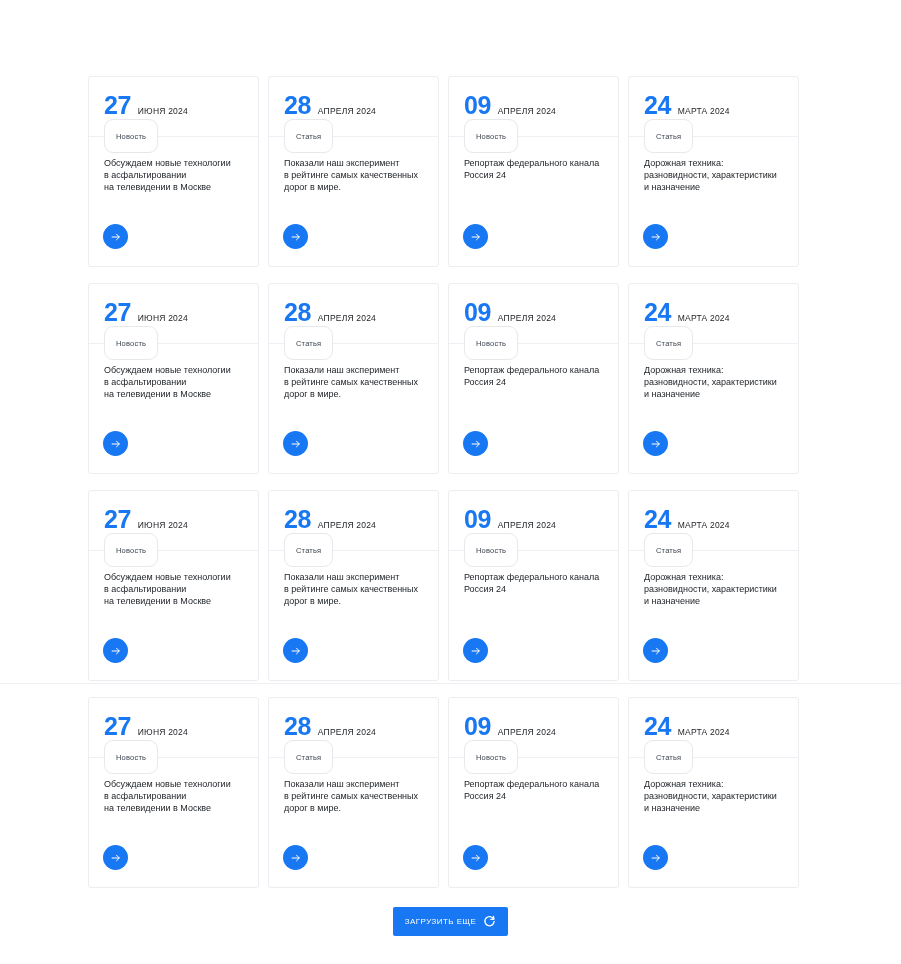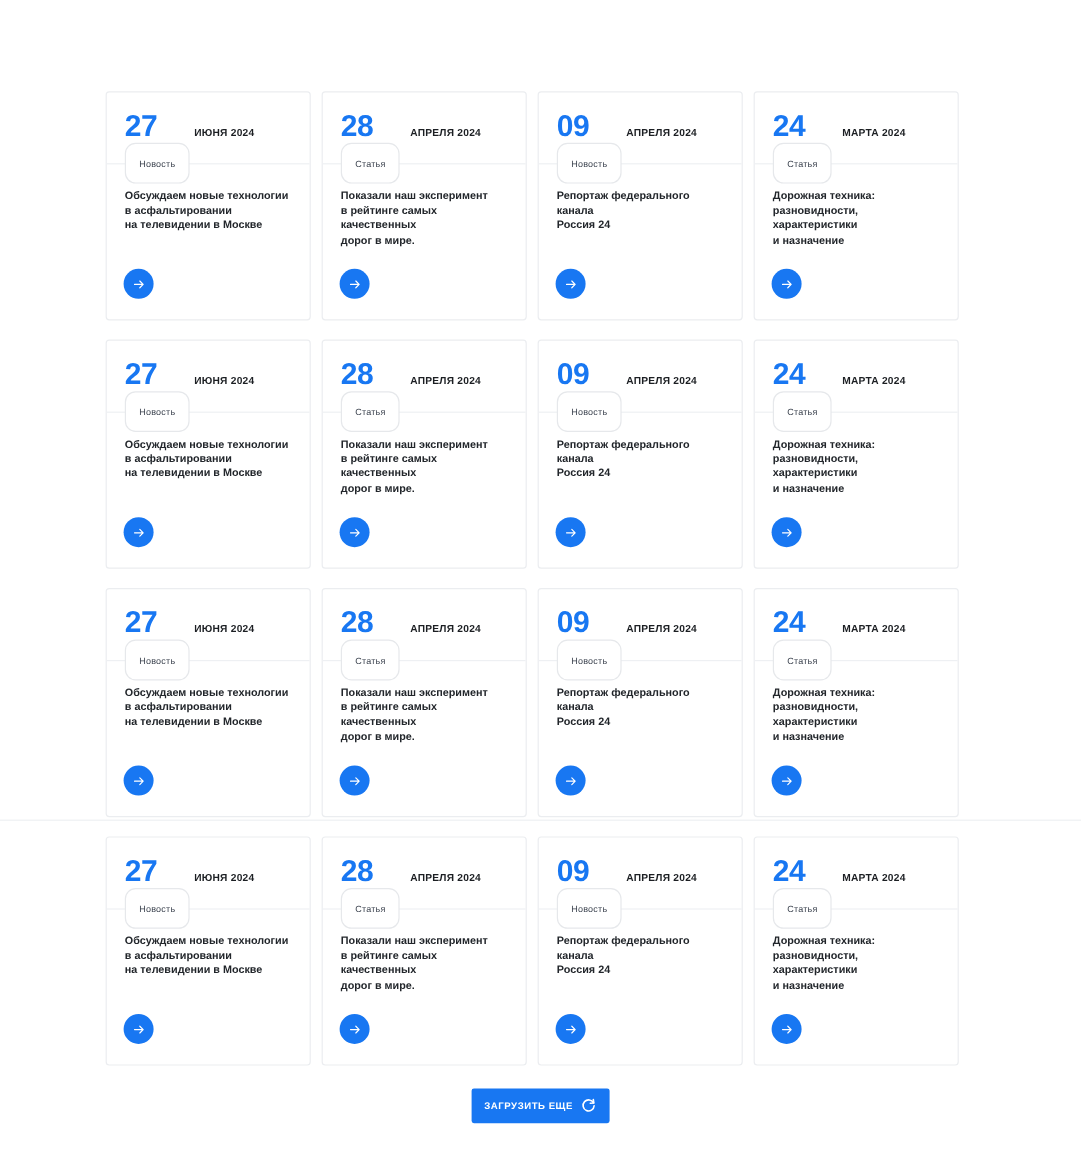--- a/index.html
+++ b/index.html
@@ -93,26 +93,25 @@
   .card-day {
     font-size: 25px;
     font-weight: 700;
     color: #1877f2;
     line-height: 1;
     letter-spacing: -0.5px;
   }
 
   .card-monthyear {
     font-size: 8.5px;
-    font-weight: 700;
+    font-weight: 400;
     color: #1c1f23;
     text-transform: uppercase;
     letter-spacing: 0.2px;
     line-height: 1;
-    margin-left: 24px;
   }
 
   
   .card-badge-row {
     position: absolute;
     left: 0;
     right: 0;
     top: 50px;
     height: 18px;
     display: flex;
@@ -146,21 +145,21 @@
   }
 
   .card-title {
     position: absolute;
     left: 15px;
     right: 13px;
     top: 80px;
     font-size: 9px;
     line-height: 12.2px;
     color: #22262b;
-    font-weight: 700;
+    font-weight: 400;
   }
 
   .card-arrow {
     position: absolute;
     left: 14px;
     bottom: 17px;
     width: 25px;
     height: 25px;
     border-radius: 50%;
     background: #1877f2;
@@ -185,21 +184,21 @@
     display: flex;
     align-items: center;
     justify-content: center;
     gap: 7px;
     cursor: pointer;
     padding: 0;
   }
 
   .load-more-label {
     font-size: 8px;
-    font-weight: 700;
+    font-weight: 400;
     color: #ffffff;
     letter-spacing: 0.45px;
     text-transform: uppercase;
     font-family: "Liberation Sans", sans-serif;
   }
 
   .load-more-icon { display: flex; align-items: center; }
   .load-more-icon svg { display: block; }
 </style>
 </head>

